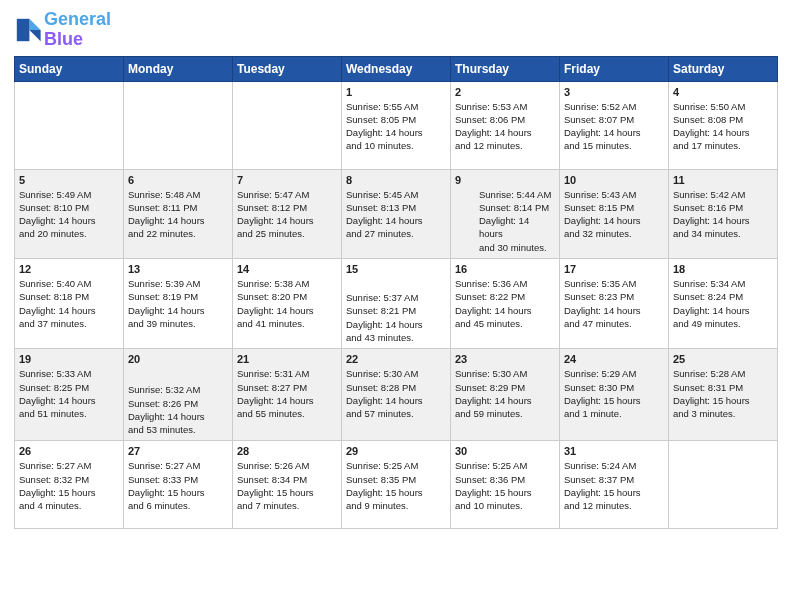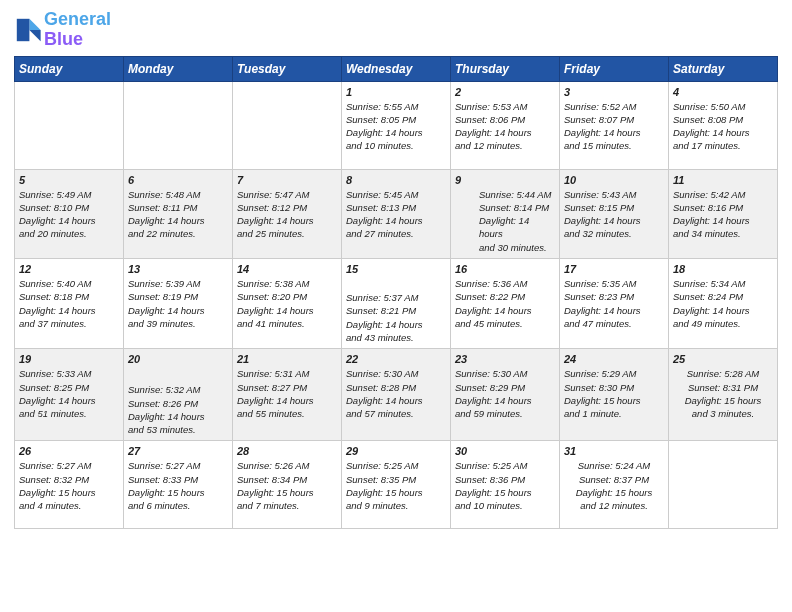--- a/index.html
+++ b/index.html
@@ -49,21 +49,20 @@
       color: #222;
     }
     .title-block .location {
       font-size: 14px;
       color: #444;
     }
     .calendar {
       width: 100%;
       border-collapse: collapse;
       table-layout: fixed;
-      font-style: italic;
     }
     .calendar thead th {
       background: #2255a4;
       color: #fff;
       font-size: 12px;
       font-weight: bold;
       padding: 5px 4px;
       text-align: left;
       border: 1px solid #1a4080;
     }
@@ -301,21 +300,21 @@
           </td>
           <td>
             <span class="day-num">24</span>
             <div class="day-info" style="white-space: pre-line;">Sunrise: 5:29 AM
 Sunset: 8:30 PM
 Daylight: 15 hours
 and 1 minute.</div>
           </td>
           <td>
             <span class="day-num">25</span>
-            <div class="day-info" style="white-space: pre-line; text-align: center;">Sunrise: 5:28 AM
+            <div class="day-info" style="white-space: pre-line;">Sunrise: 5:28 AM
 Sunset: 8:31 PM
 Daylight: 15 hours
 and 3 minutes.</div>
           </td>
         </tr>
         <tr>
           <td>
             <span class="day-num">26</span>
             <div class="day-info" style="white-space: pre-line;">Sunrise: 5:27 AM
 Sunset: 8:32 PM
@@ -345,21 +344,21 @@
           </td>
           <td>
             <span class="day-num">30</span>
             <div class="day-info" style="white-space: pre-line;">Sunrise: 5:25 AM
 Sunset: 8:36 PM
 Daylight: 15 hours
 and 10 minutes.</div>
           </td>
           <td>
             <span class="day-num">31</span>
-            <div class="day-info" style="white-space: pre-line; text-align: center;">Sunrise: 5:24 AM
+            <div class="day-info" style="white-space: pre-line;">Sunrise: 5:24 AM
 Sunset: 8:37 PM
 Daylight: 15 hours
 and 12 minutes.</div>
           </td>
           <td></td>
         </tr>
       </tbody>
   </table>
 </div>
 

